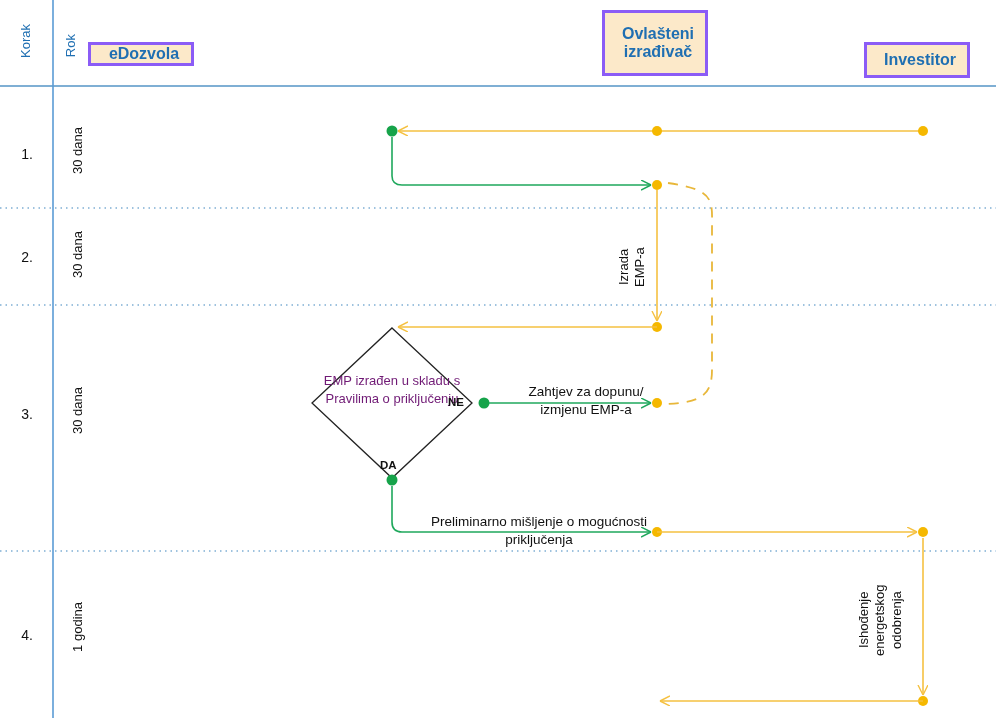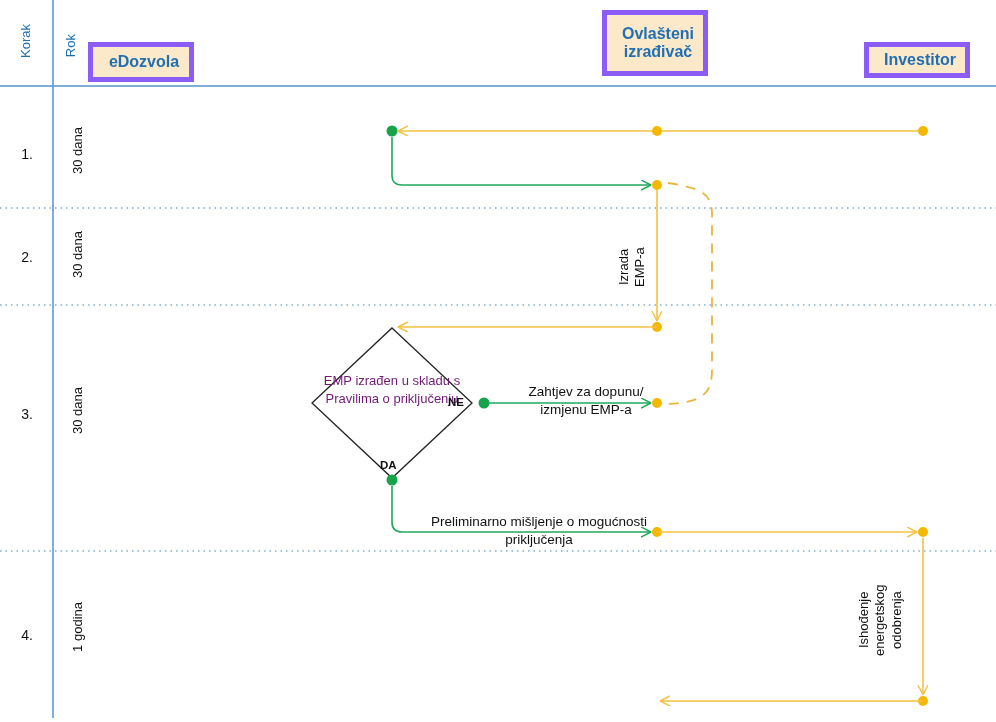--- a/index.html
+++ b/index.html
@@ -21,21 +21,21 @@
     position: absolute;
     left: 0;
     top: 0;
     width: 996px;
     height: 722px;
     pointer-events: none;
   }
   .lane-box {
     position: absolute;
     background: #FCE9C9;
-    border: 5px solid #8b5cf6;
+    border: 3px solid #8b5cf6;
     color: #1F6FB2;
     font-weight: bold;
     font-size: 16px;
     display: flex;
     align-items: center;
     justify-content: center;
     text-align: center;
     line-height: 1.15;
     box-sizing: border-box;
     padding-left: 6px;
@@ -153,21 +153,21 @@
 
     <line x1="923" y1="538" x2="923" y2="695" stroke="#F5C141" stroke-width="1.6" marker-end="url(#ah-y)"></line>
     <circle cx="923" cy="701" r="5" fill="#F5B800"></circle>
 
     <line x1="923" y1="701" x2="660" y2="701" stroke="#F5C141" stroke-width="1.6" marker-end="url(#ah-y)"></line>
   </svg>
 
   <div class="vlabel" style="left:18px; top:24px;">Korak</div>
   <div class="vlabel" style="left:63px; top:34px;">Rok</div>
 
-  <div class="lane-box" style="left:88px; top:42px; width:106px; height:40px;">eDozvola</div>
+  <div class="lane-box" style="left:88px; top:42px; width:106px; height:24px;">eDozvola</div>
   <div class="lane-box" style="left:602px; top:10px; width:106px; height:66px;">Ovlašteni izrađivač</div>
   <div class="lane-box" style="left:864px; top:42px; width:106px; height:36px;">Investitor</div>
 
   <div class="step-num" style="left:10px; top:146px;">1.</div>
   <div class="step-num" style="left:10px; top:249px;">2.</div>
   <div class="step-num" style="left:10px; top:406px;">3.</div>
   <div class="step-num" style="left:10px; top:627px;">4.</div>
 
   <div class="vtext-black" style="left:70px; top:127px;">30 dana</div>
   <div class="vtext-black" style="left:70px; top:231px;">30 dana</div>

